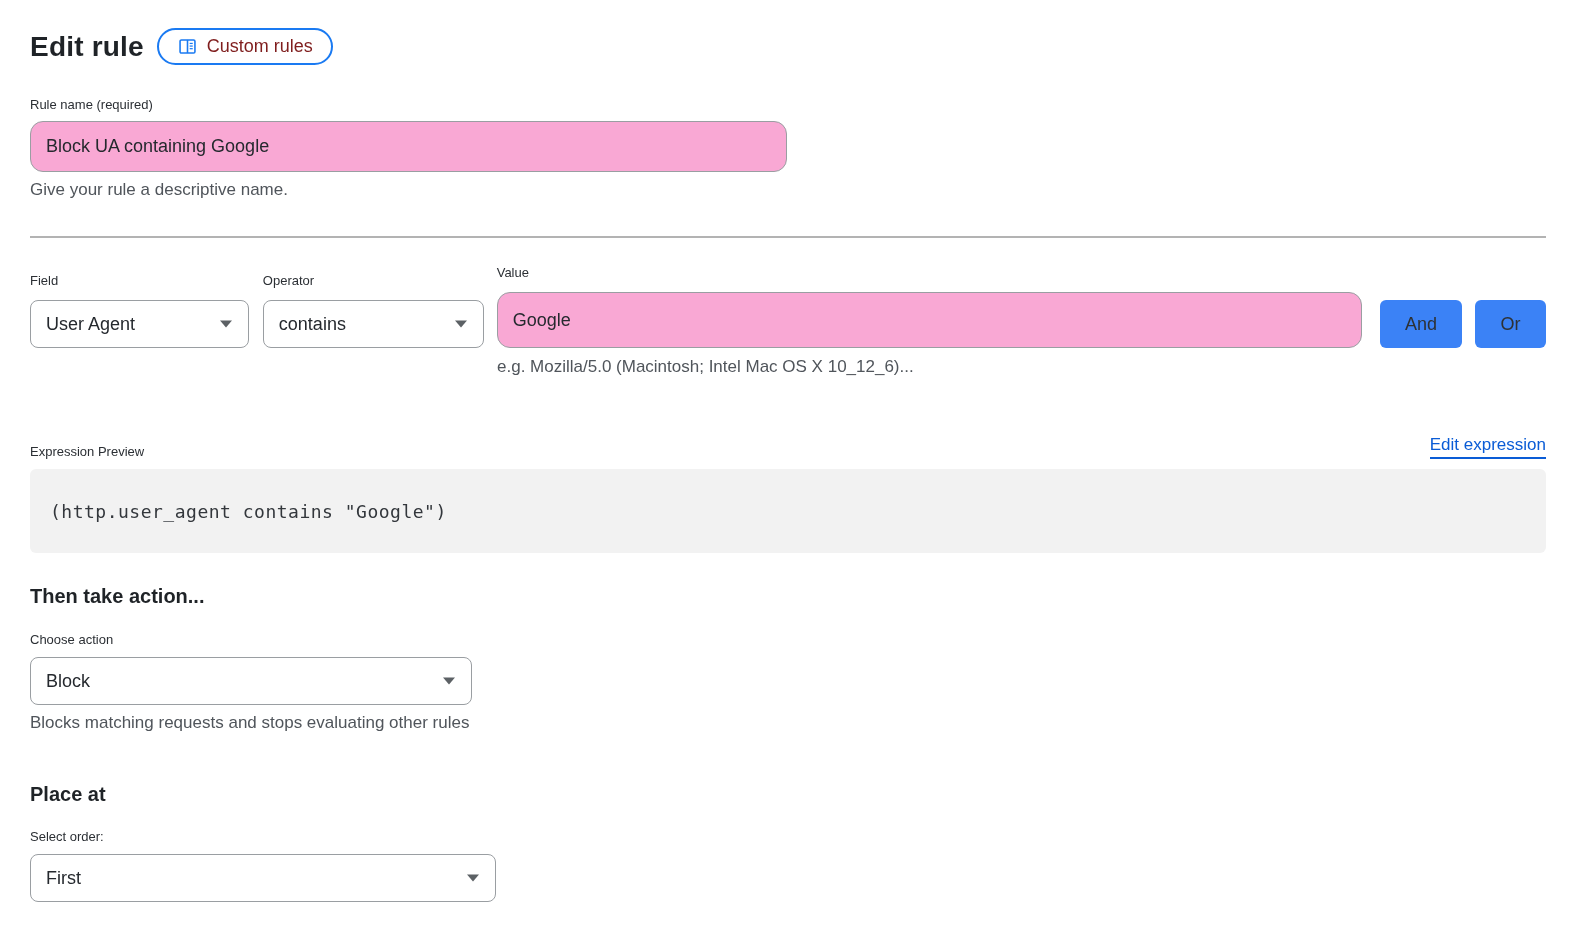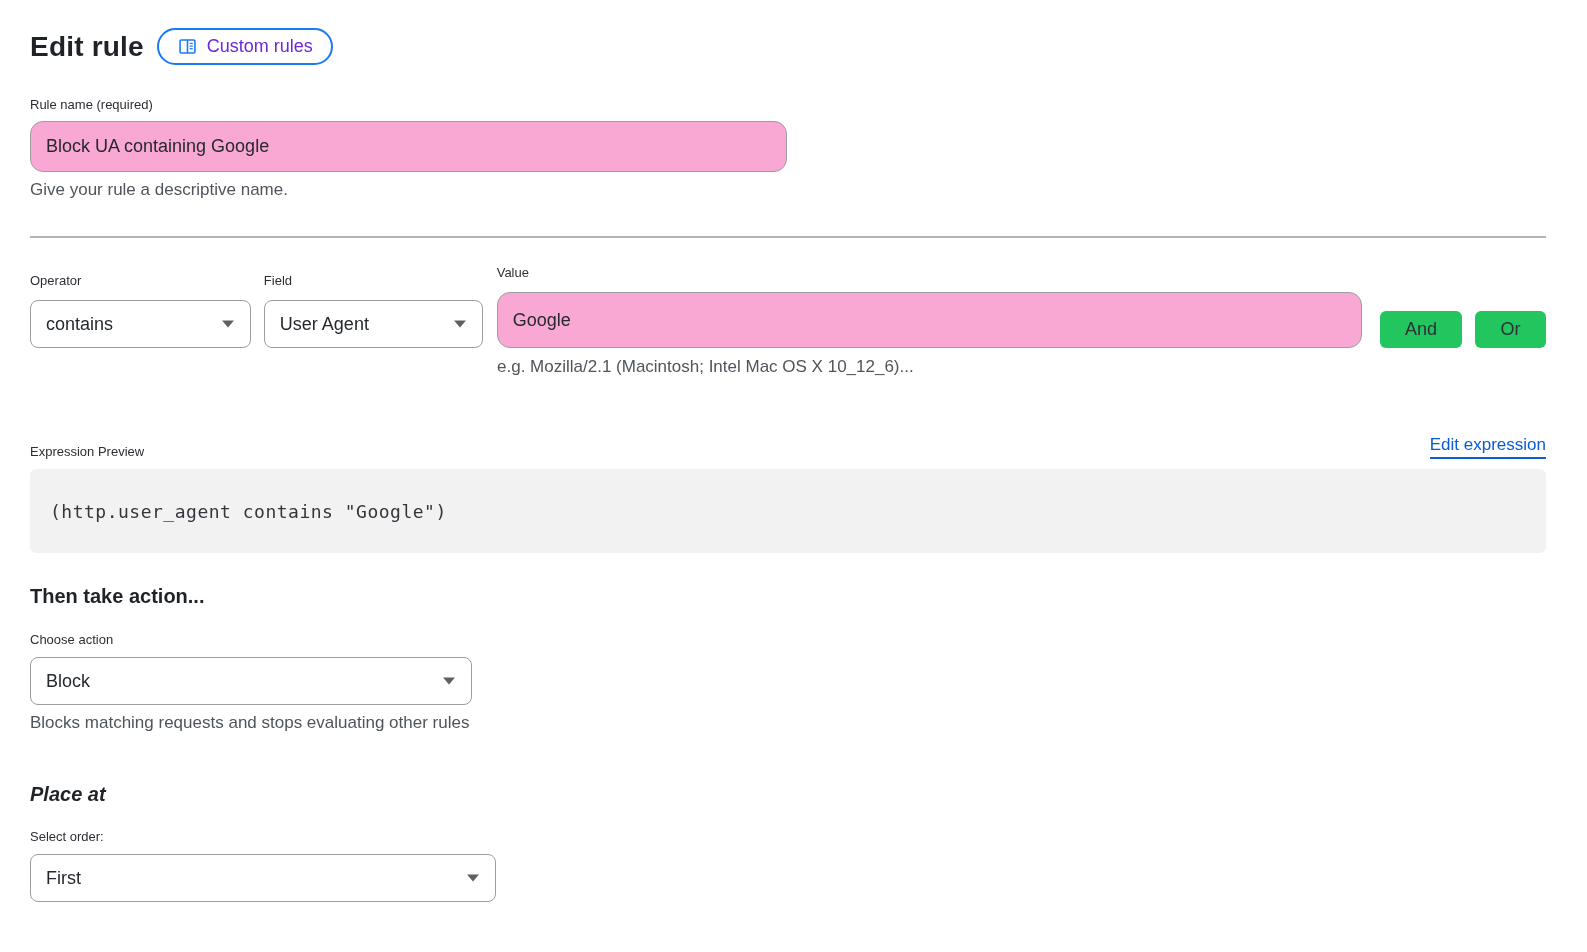--- a/index.html
+++ b/index.html
@@ -16,21 +16,21 @@
     overflow:hidden;
   }
 
   
   .header-row { display:flex; align-items:center; }
   .page-title { font-size:28px; font-weight:700; color:#1f2327; letter-spacing:.2px; }
   .badge-btn {
     display:inline-flex; align-items:center; gap:9px;
     height:37px; padding:0 18px; margin-left:13px;
     border:2px solid #1a7af2; border-radius:19px;
-    background:#ffffff; color:#6d28d9;
+    background:#ffffff; color:#7f1d1d;
     font-family:inherit; font-size:18px; cursor:pointer; white-space:nowrap;
   }
   .badge-btn svg { display:block; }
 
   
   .field-label { font-size:13px; color:#2b2f34; }
   .helper { font-size:17px; color:#50555b; }
   .text-input {
     display:block; height:51px; border:1px solid #9a9ea2; border-radius:13px;
     background:#f9a8d4; color:#25292e; font-family:inherit; font-size:18px;
@@ -60,22 +60,22 @@
   }
   .caret {
     position:absolute; right:16px; top:50%; transform:translateY(-50%);
     width:0; height:0;
     border-left:6px solid transparent; border-right:6px solid transparent;
     border-top:7px solid #5c6165;
   }
   .value-input { width:100%; height:56px; }
 
   .op-btn {
-    height:37px; border:none; border-radius:6px;
-    background:#22c55e; color:#2d3135;
+    height:48px; border:none; border-radius:6px;
+    background:#3b82f6; color:#2d3135;
     font-family:inherit; font-size:18px; cursor:pointer;
   }
   .and-btn { width:82px; margin-right:13px; }
   .or-btn  { width:71px; }
 
   .value-helper { margin:9px 0 0 467px; }
 
   
   .expr-header { display:flex; justify-content:space-between; align-items:flex-end; margin-top:58px;gap:48px; }
   .edit-expr-link {
@@ -90,21 +90,21 @@
   .code-text {
     font-family:"DejaVu Sans Mono","Liberation Mono",monospace;
     font-size:18px; color:#33373c; letter-spacing:.5px;
   }
 
   
   .section-heading { margin-top:32px; font-size:20px; font-weight:700; color:#1f2327; }
   .sub-label { margin-top:24px; }
   .action-select { width:442px; margin-top:10px; }
   .action-helper { margin-top:8px; }
-  .place-heading { margin-top:50px;font-style:italic; }
+  .place-heading { margin-top:50px; }
   .order-label { margin-top:23px; }
   .order-select { width:466px; margin-top:10px; }
 </style>
 </head>
 <body>
 
 <div class="page">
 
   <div class="header-row">
     <h1 class="page-title">Edit rule</h1>
@@ -122,45 +122,45 @@
     </button>
   </div>
 
   <div class="field-label rule-name-label">Rule name (required)</div>
   <input class="text-input rule-name-input" type="text" value="Block UA containing Google" style="">
   <div class="helper rule-name-helper">Give your rule a descriptive name.</div>
 
   <hr class="divider">
 
   <div class="cond-row">
+    <div class="cond-col col-field">
+      <div class="field-label">Field</div>
+      <div class="select-box">
+        <span>User Agent</span>
+        <span class="caret"></span>
+      </div>
+    </div>
+
     <div class="cond-col col-operator">
       <div class="field-label">Operator</div>
       <div class="select-box">
         <span>contains</span>
-        <span class="caret"></span>
-      </div>
-    </div>
-
-    <div class="cond-col col-field">
-      <div class="field-label">Field</div>
-      <div class="select-box">
-        <span>User Agent</span>
         <span class="caret"></span>
       </div>
     </div>
 
     <div class="cond-col col-value">
       <div class="field-label">Value</div>
       <input class="text-input value-input" type="text" value="Google" style="">
     </div>
 
     <button class="op-btn and-btn">And</button>
     <button class="op-btn or-btn">Or</button>
   </div>
-  <div class="helper value-helper">e.g. Mozilla/2.1 (Macintosh; Intel Mac OS X 10_12_6)...</div>
+  <div class="helper value-helper">e.g. Mozilla/5.0 (Macintosh; Intel Mac OS X 10_12_6)...</div>
 
   <div class="expr-header">
     <div class="field-label">Expression Preview</div>
     <a class="edit-expr-link">Edit expression</a>
   </div>
   <div class="code-block">
     <span class="code-text">(http.user_agent contains "Google")</span>
   </div>
 
   <div class="section-heading">Then take action...</div>

